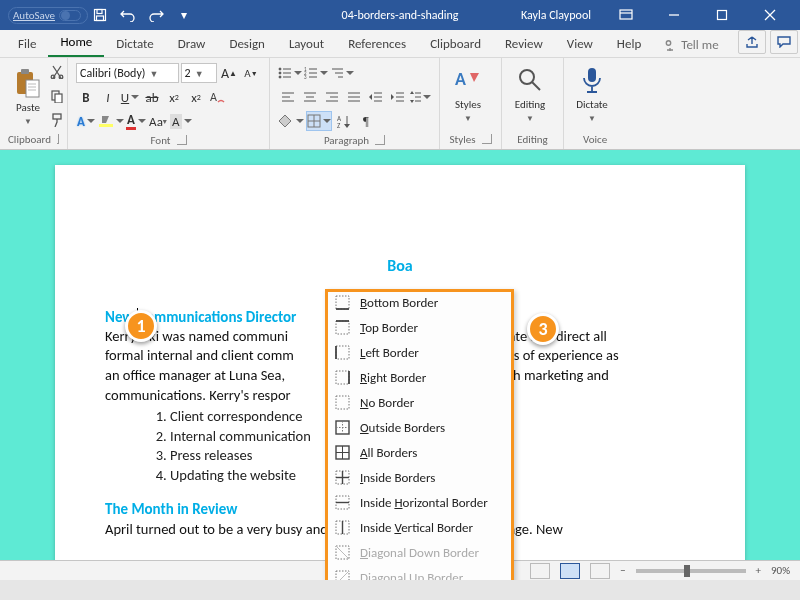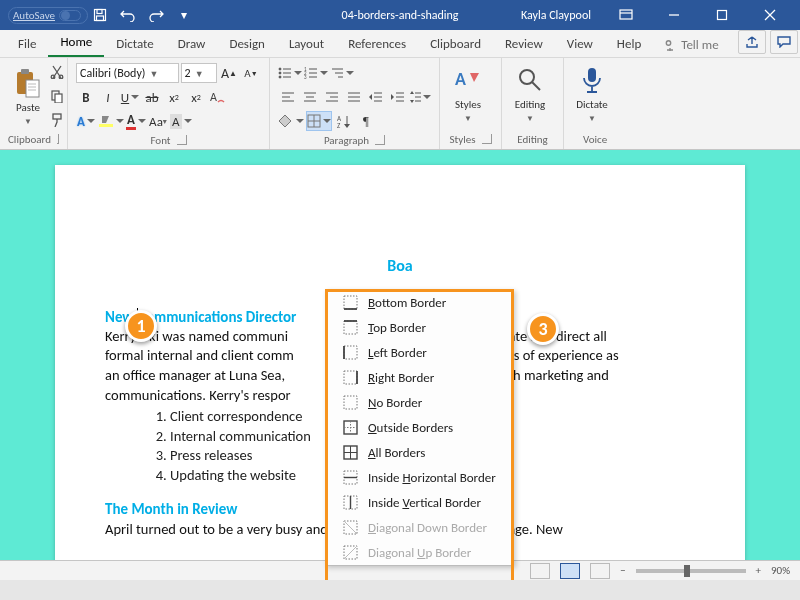--- a/index.html
+++ b/index.html
@@ -45,21 +45,21 @@
 .page ol{margin-left:65px;margin-top:2px;}
 .cursor{display:inline-block;width:0;border-left:1.3px solid #000;height:17px;vertical-align:-3px;}
 .statusbar{position:absolute;bottom:0;left:0;right:0;height:20px;background:#f3f3f3;border-top:1px solid #c5c5c5;display:flex;align-items:center;font-size:11px;color:#555;}
 .statusbar .sbright{margin-left:auto;display:flex;align-items:center;gap:10px;padding-right:10px;}
 .viewbtn{width:20px;height:16px;border:1px solid #bbb;display:inline-block;}
 .viewbtn.active{background:#cde0f7;border-color:#2b579a;}
 .zoom-track{width:110px;height:4px;background:#bbb;position:relative;}
 .zoom-handle{position:absolute;left:48px;top:-4px;width:6px;height:12px;background:#666;}
 .callout{position:absolute;width:32px;height:32px;border-radius:50%;background:#f7941e;border:3px solid #fff;box-shadow:0 2px 4px rgba(0,0,0,0.4);color:#fff;font-weight:700;font-size:18px;display:flex;align-items:center;justify-content:center;z-index:20;}
 .dd-menu{position:absolute;left:325px;top:139px;width:189px;background:#fdfdfd;border:1px solid #bcbcbc;box-shadow:2px 2px 5px rgba(0,0,0,0.2);z-index:15;font-size:13px;}
-.dd-menu .mi{display:flex;align-items:center;height:25px;padding:0 0 0 8px;gap:10px;margin-left:8px;}
+.dd-menu .mi{display:flex;align-items:center;height:25px;padding:0 0 0 8px;gap:10px;}
 .dd-menu .mi.disabled{color:#aaa;}
 .dd-menu .mi .micon{width:16px;height:16px;display:flex;align-items:center;justify-content:center;}
 .hi-box{position:absolute;border:3px solid #f7941e;z-index:16;pointer-events:none;}
 .und{text-decoration:underline;text-decoration-thickness:1px;text-underline-offset:1px;}
 </style>
 </head>
 <body>
 
 <div class="titlebar">
   <div class="left">
@@ -506,20 +506,30 @@
             <line x1="7.5" y1="1" x2="7.5" y2="14" stroke="#444"></line>
           </svg>
         </span>
         <span><span class="und">A</span>ll Borders</span>
       </div>
       <div class="mi">
         <span class="micon">
           <svg width="15" height="15" viewBox="0 0 15 15" fill="none" stroke="#777" stroke-width="1">
             <rect x="1" y="1" width="13" height="13" stroke-dasharray="1.5 1.5"></rect>
             <line x1="1" y1="7.5" x2="14" y2="7.5" stroke="#444" stroke-width="1.4"></line>
+            <line x1="7.5" y1="1" x2="7.5" y2="14" stroke="#444" stroke-width="1.4"></line>
+          </svg>
+        </span>
+        <span><span class="und">I</span>nside Borders</span>
+      </div>
+      <div class="mi">
+        <span class="micon">
+          <svg width="15" height="15" viewBox="0 0 15 15" fill="none" stroke="#777" stroke-width="1">
+            <rect x="1" y="1" width="13" height="13" stroke-dasharray="1.5 1.5"></rect>
+            <line x1="1" y1="7.5" x2="14" y2="7.5" stroke="#444" stroke-width="1.4"></line>
           </svg>
         </span>
         <span>Inside <span class="und">H</span>orizontal Border</span>
       </div>
       <div class="mi">
         <span class="micon">
           <svg width="15" height="15" viewBox="0 0 15 15" fill="none" stroke="#777" stroke-width="1">
             <rect x="1" y="1" width="13" height="13" stroke-dasharray="1.5 1.5"></rect>
             <line x1="7.5" y1="1" x2="7.5" y2="14" stroke="#444" stroke-width="1.4"></line>
           </svg>

